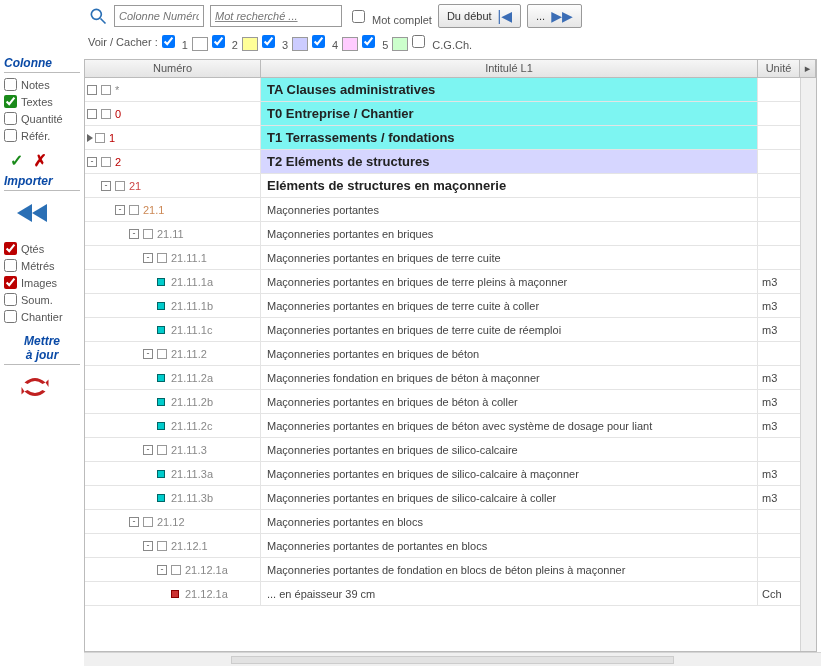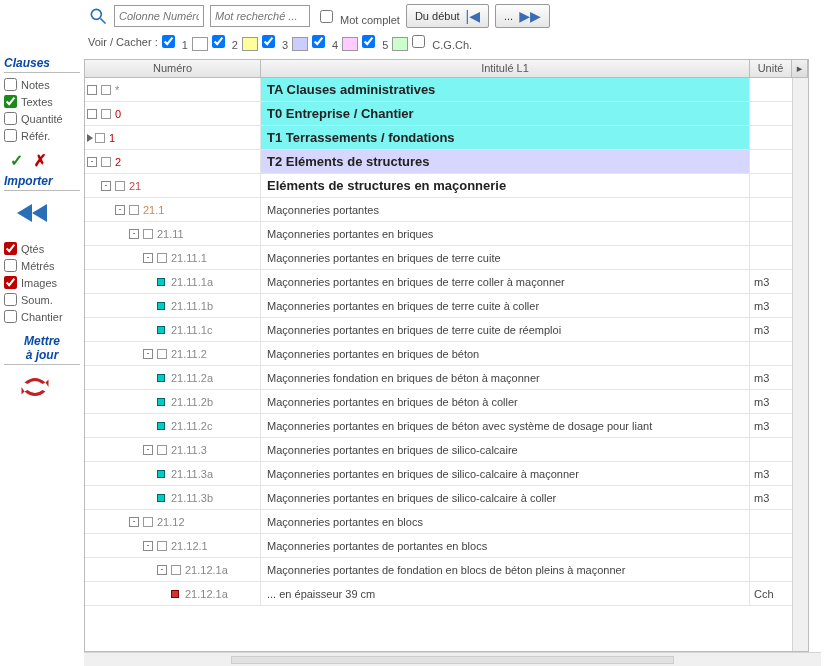--- a/index.html
+++ b/index.html
@@ -30,21 +30,21 @@
   .txtfield {
     border:1px solid #999;
     height:22px;
     font-size:11px;
     font-style:italic;
     color:#888;
     padding:0 4px;
     background:#fff;
   }
   .txtfield.w1 { width:90px; }
-  .txtfield.w2 { width:100px; }
+  .txtfield.w2 { width:132px;text-decoration:underline; }
   .cbwrap { display:inline-flex; align-items:flex-end; gap:4px; color:#555; }
   .btn {
     border:1px solid #999;
     background:linear-gradient(#fdfdfd,#e6e6e6);
     height:24px;
     padding:0 8px;
     display:inline-flex;
     align-items:center;
     gap:6px;
     font-size:11px;
@@ -76,21 +76,21 @@
   .sideitem input { margin:0; }
   .greencheck input { accent-color:#1a8a1a; }
   .redcheck input { accent-color:#b00; }
   .tick-cross { display:flex; gap:10px; padding:6px 0 2px 6px; font-size:16px;}
   .tick-green { color:#1a8a1a; font-weight:bold; }
   .cross-red { color:#b00; font-weight:bold; }
   .bigrewind { color:#2a6fb5; padding:6px 0 6px 10px;}
   .bigrewind svg { width:36px; height:24px; display:block;}
   .refresh { padding:6px 0 0 16px; }
   .refresh svg { width:30px; height:24px; display:block;}
-  .gridwrap { flex:1; display:flex; flex-direction:column; border:1px solid #bbb; margin:4px 16px 14px 0;}
+  .gridwrap { flex:1; display:flex; flex-direction:column; border:1px solid #bbb; margin:4px 8px 14px 0;}
   .gridhead { display:flex; background:linear-gradient(#f6f6f6,#e4e4e4); border-bottom:1px solid #bbb;}
   .gh-cell { border-right:1px solid #bbb; padding:2px 4px; color:#555; text-align:center; font-weight:normal;}
   .gh-num { width:176px; flex:0 0 176px;}
   .gh-int { flex:1;}
   .gh-un  { width:42px; flex:0 0 42px;}
   .gh-scroll { width:16px; flex:0 0 16px; background:linear-gradient(#f0f0f0,#dcdcdc); }
   .gridbody { flex:1; overflow:hidden; display:flex; }
   .rows { flex:1; overflow:hidden auto; }
   .vscroll { width:16px; flex:0 0 16px; background:#f0f0f0; border-left:1px solid #d4d4d4;}
   .row { display:flex; height:24px; border-bottom:1px solid #e4e4e4;}
@@ -113,21 +113,21 @@
   .playtri { width:0; height:0; border-top:4px solid transparent; border-bottom:4px solid transparent; border-left:6px solid #666; display:inline-block; margin-right:2px;}
   .hscroll-area { height:14px; background:#f0f0f0; border-top:1px solid #d4d4d4; margin: -14px 4px 0 0; display:flex; align-items:center; justify-content:center; }
   .hscroll-track { height:8px; width:60%; background:#e2e2e2; border:1px solid #ccc;}
 </style>
 </head>
 <body>
 
 <div class="container">
 
   <div class="leftcol">
-    <div class="sidehead">Clauses</div>
+    <div class="sidehead">Colonne</div>
     <label class="sideitem">
         <input type="checkbox" style=""> 
         <span>Notes</span>
       </label>
     <label class="sideitem greencheck">
         <input type="checkbox" checked="" style=""> 
         <span>Textes</span>
       </label>
     <label class="sideitem">
         <input type="checkbox" style=""> 
@@ -328,21 +328,21 @@
               </div>
               <div class="cell-int">Maçonneries portantes en briques de terre cuite</div>
               <div class="cell-un"></div>
             </div>
             <div class="row b2">
               <div class="cell-num">
                 <span class="ind" style="width: 70px;"></span>
                 <span class="bullet"></span>
                 <span class="numtxt ">21.11.1a</span>
               </div>
-              <div class="cell-int">Maçonneries portantes en briques de terre coller à maçonner</div>
+              <div class="cell-int">Maçonneries portantes en briques de terre pleins à maçonner</div>
               <div class="cell-un">m3</div>
             </div>
             <div class="row b2">
               <div class="cell-num">
                 <span class="ind" style="width: 70px;"></span>
                 <span class="bullet"></span>
                 <span class="numtxt ">21.11.1b</span>
               </div>
               <div class="cell-int">Maçonneries portantes en briques de terre cuite à coller</div>
               <div class="cell-un">m3</div>

